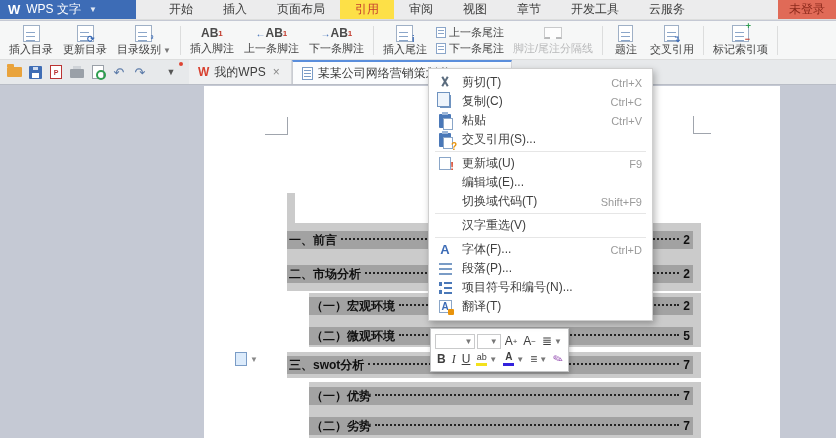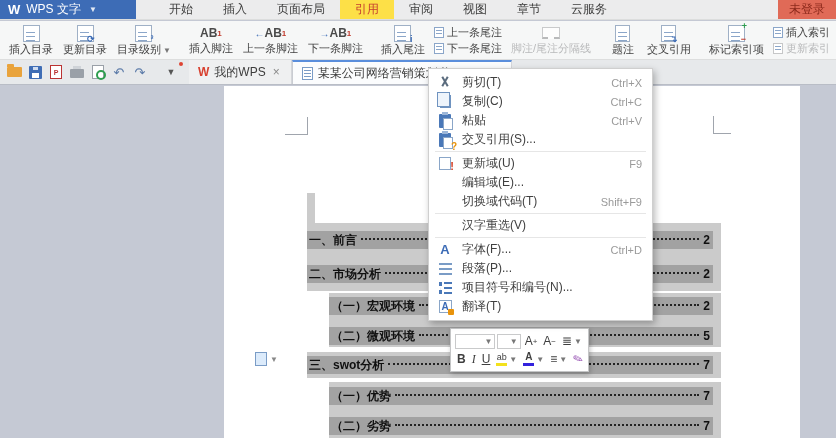--- a/index.html
+++ b/index.html
@@ -64,21 +64,21 @@
   .doctab.home { background:#eff0f1; }
   .doctab.active { background:#fbfcfd; border-top:2px solid #5a8edc; border-left:1px solid #c9ccd2; }
   .tab-close { color:#8a8a8a; font-size:12px; padding:0 2px; }
   .newtab { display:flex; align-items:center; padding:0 10px; color:#555; font-size:14px; }
   .wlogo { color:#d8402f; font-weight:bold; font-size:12px; }
   .docicon { width:11px; height:13px; background:#fff; border:1px solid #7a9cc6; position:relative; }
   .docicon::after { content:""; position:absolute; left:1px; top:2px; width:7px; height:8px; background:repeating-linear-gradient(#7a9cc6 0 1px, transparent 1px 3px); }
 
   
   .workspace { position:absolute; left:0; top:86px; width:836px; height:352px; background:#c5c9d4; }
-  .page { position:absolute; left:204px; top:0; width:576px; height:352px; background:#fff;margin-left:20px; }
+  .page { position:absolute; left:204px; top:0; width:576px; height:352px; background:#fff; }
   .corner-tl { position:absolute; left:61px; top:31px; width:23px; height:18px; border-right:1px solid #a0a5ad; border-bottom:1px solid #a0a5ad; }
   .corner-tr { position:absolute; left:489px; top:30px; width:18px; height:18px; border-left:1px solid #a0a5ad; border-bottom:1px solid #a0a5ad; }
   .sel-strip { position:absolute; left:83px; top:107px; width:8px; height:30px; background:#cbcbcb; }
   .toc-block { position:absolute; background:#cbcbcb; }
   .toc-bar { position:absolute; left:0; height:18px; background:#a2a2a2; display:flex; align-items:center; color:#101010; font-weight:bold; font-size:12px; padding-left:2px; }
   .leader { flex:1; border-bottom:2px dotted #222; margin:0 4px 3px 4px; }
   .pageno { padding-right:3px; }
 
   
   .paste-float { position:absolute; left:31px; top:266px; display:flex; align-items:center; gap:3px; }
@@ -135,20 +135,21 @@
       <span class="wps-caret">▼</span>
     </div>
     <div class="menu-tabs">
       <div class="menu-tab">开始</div>
       <div class="menu-tab">插入</div>
       <div class="menu-tab">页面布局</div>
       <div class="menu-tab active">引用</div>
       <div class="menu-tab">审阅</div>
       <div class="menu-tab">视图</div>
       <div class="menu-tab">章节</div>
+      <div class="menu-tab">开发工具</div>
       <div class="menu-tab">云服务</div>
     </div>
     <div class="login-btn">未登录</div>
   </div>
 
   <div class="ribbon">
     <div class="rgroup">
       <div class="rbtn">
         <span class="ricon">
             <span class="pg big"></span>
@@ -245,30 +246,20 @@
     <div class="rsep"></div>
     <div class="rgroup">
       <div class="rbtn">
         <span class="ricon">
             <span class="pg big">
               <span class="mark green" style="top:-4px; right:-3px; bottom:auto;">+</span>
               <span class="mark red">−</span>
             </span>
           </span>
         <span class="lbl">标记索引项</span>
-      </div>
-      <div class="stack2">
-        <div class="minibtn">
-          <span class="pgmini"></span>
-          <span>插入索引</span>
-        </div>
-        <div class="minibtn disabled">
-          <span class="pgmini" style="border-color:#c6c7c8;"></span>
-          <span>更新索引</span>
-        </div>
       </div>
     </div>
     <div class="rsep"></div>
 
   </div>
 
   <div class="tabrow">
     <div class="qat">
       <span class="qicon">
           <span class="folder"></span>

